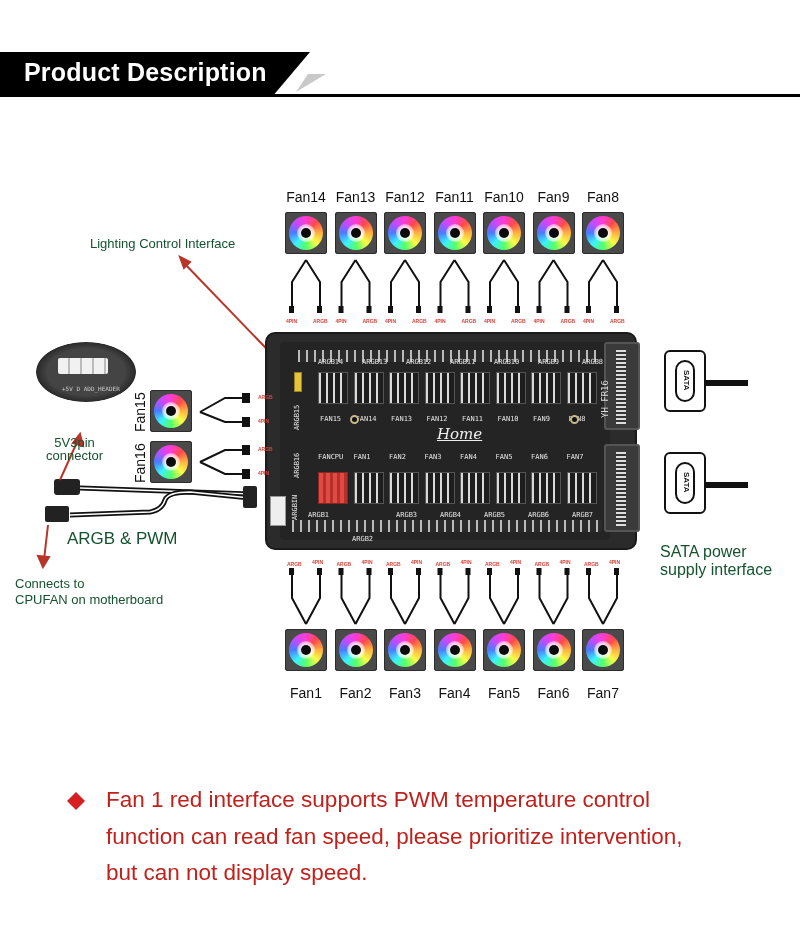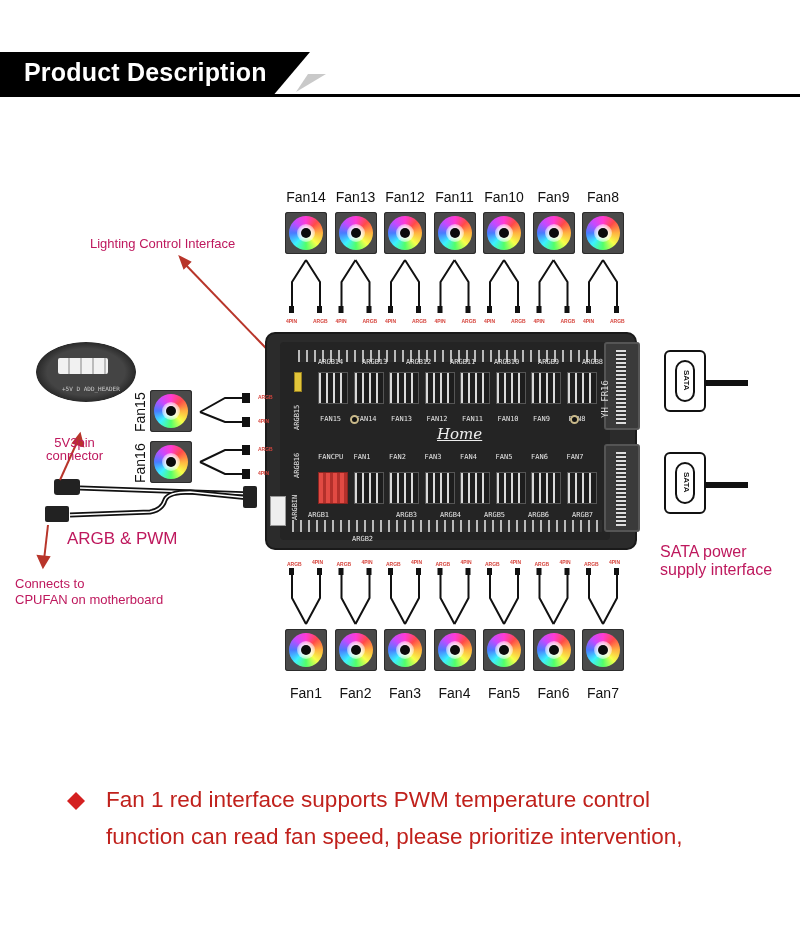--- a/index.html
+++ b/index.html
@@ -36,21 +36,21 @@
   .hole { position: absolute; width: 9px; height: 9px; border-radius: 50%; background: #111; border: 2px solid #c9b98a; }
   .argbin { position: absolute; left: 270px; top: 496px; width: 16px; height: 30px; background: #eee; border: 1px solid #999; }
 
   
   svg.lines { position: absolute; left: 0; top: 0; width: 800px; height: 931px; pointer-events: none; }
 
   
   .tiny-red { position: absolute; font-size: 5px; color: #d6453d; font-weight: bold; white-space: nowrap; }
 
   
-  .annot { position: absolute; color: #be185d; white-space: nowrap; }
+  .annot { position: absolute; color: #14532d; white-space: nowrap; }
   .a-lighting { left: 90px; top: 236px; font-size: 13px; }
   .a-5v { left: 46px; top: 416px; font-size: 13px; text-align: center; line-height: 13px; margin-top: 20px; }
   .a-sync { left: 67px; top: 529px; font-size: 17px; text-align: center; line-height: 19px; }
   .a-cpufan { left: 15px; top: 576px; font-size: 13px; line-height: 16px; }
   .a-sata { left: 660px; top: 543px; font-size: 16px; line-height: 18px; }
 
   .mb-header { position: absolute; left: 36px; top: 342px; width: 100px; height: 60px; border-radius: 50%; background: radial-gradient(ellipse at center, #444 0 55%, #2a2a2a 70%, #fff 72%); }
   .mb-pins { position: absolute; left: 58px; top: 358px; width: 50px; height: 16px; background: repeating-linear-gradient(90deg, #f1f1f1 0 10px, #bbb 10px 12px); border-radius: 2px; }
   .mb-text { position: absolute; left: 62px; top: 385px; font-size: 6px; color: #ccc; font-family: "DejaVu Sans Mono", monospace; }
 
@@ -359,20 +359,21 @@
   <div>SATA power</div>
   <div>supply interface</div>
 </div>
 
 <svg class="note-bullet" viewBox="0 0 20 20">
   <polygon points="10,1 19,10 10,19 1,10" fill="#d42020"></polygon>
 </svg>
 <div class="note-text">
   <span class="note-line">Fan 1 red interface supports PWM temperature control</span>
   <span class="note-line">function can read fan speed, please prioritize intervention,</span>
+  <span class="note-line">but can not display speed.</span>
 </div>
 
 <div class="tiny-red" style="left: 286px; top: 318px;">4PIN</div>
 <div class="tiny-red" style="left: 313px; top: 318px;">ARGB</div>
 <div class="tiny-red" style="left: 335.5px; top: 318px;">4PIN</div>
 <div class="tiny-red" style="left: 362.5px; top: 318px;">ARGB</div>
 <div class="tiny-red" style="left: 385px; top: 318px;">4PIN</div>
 <div class="tiny-red" style="left: 412px; top: 318px;">ARGB</div>
 <div class="tiny-red" style="left: 434.5px; top: 318px;">4PIN</div>
 <div class="tiny-red" style="left: 461.5px; top: 318px;">ARGB</div>

